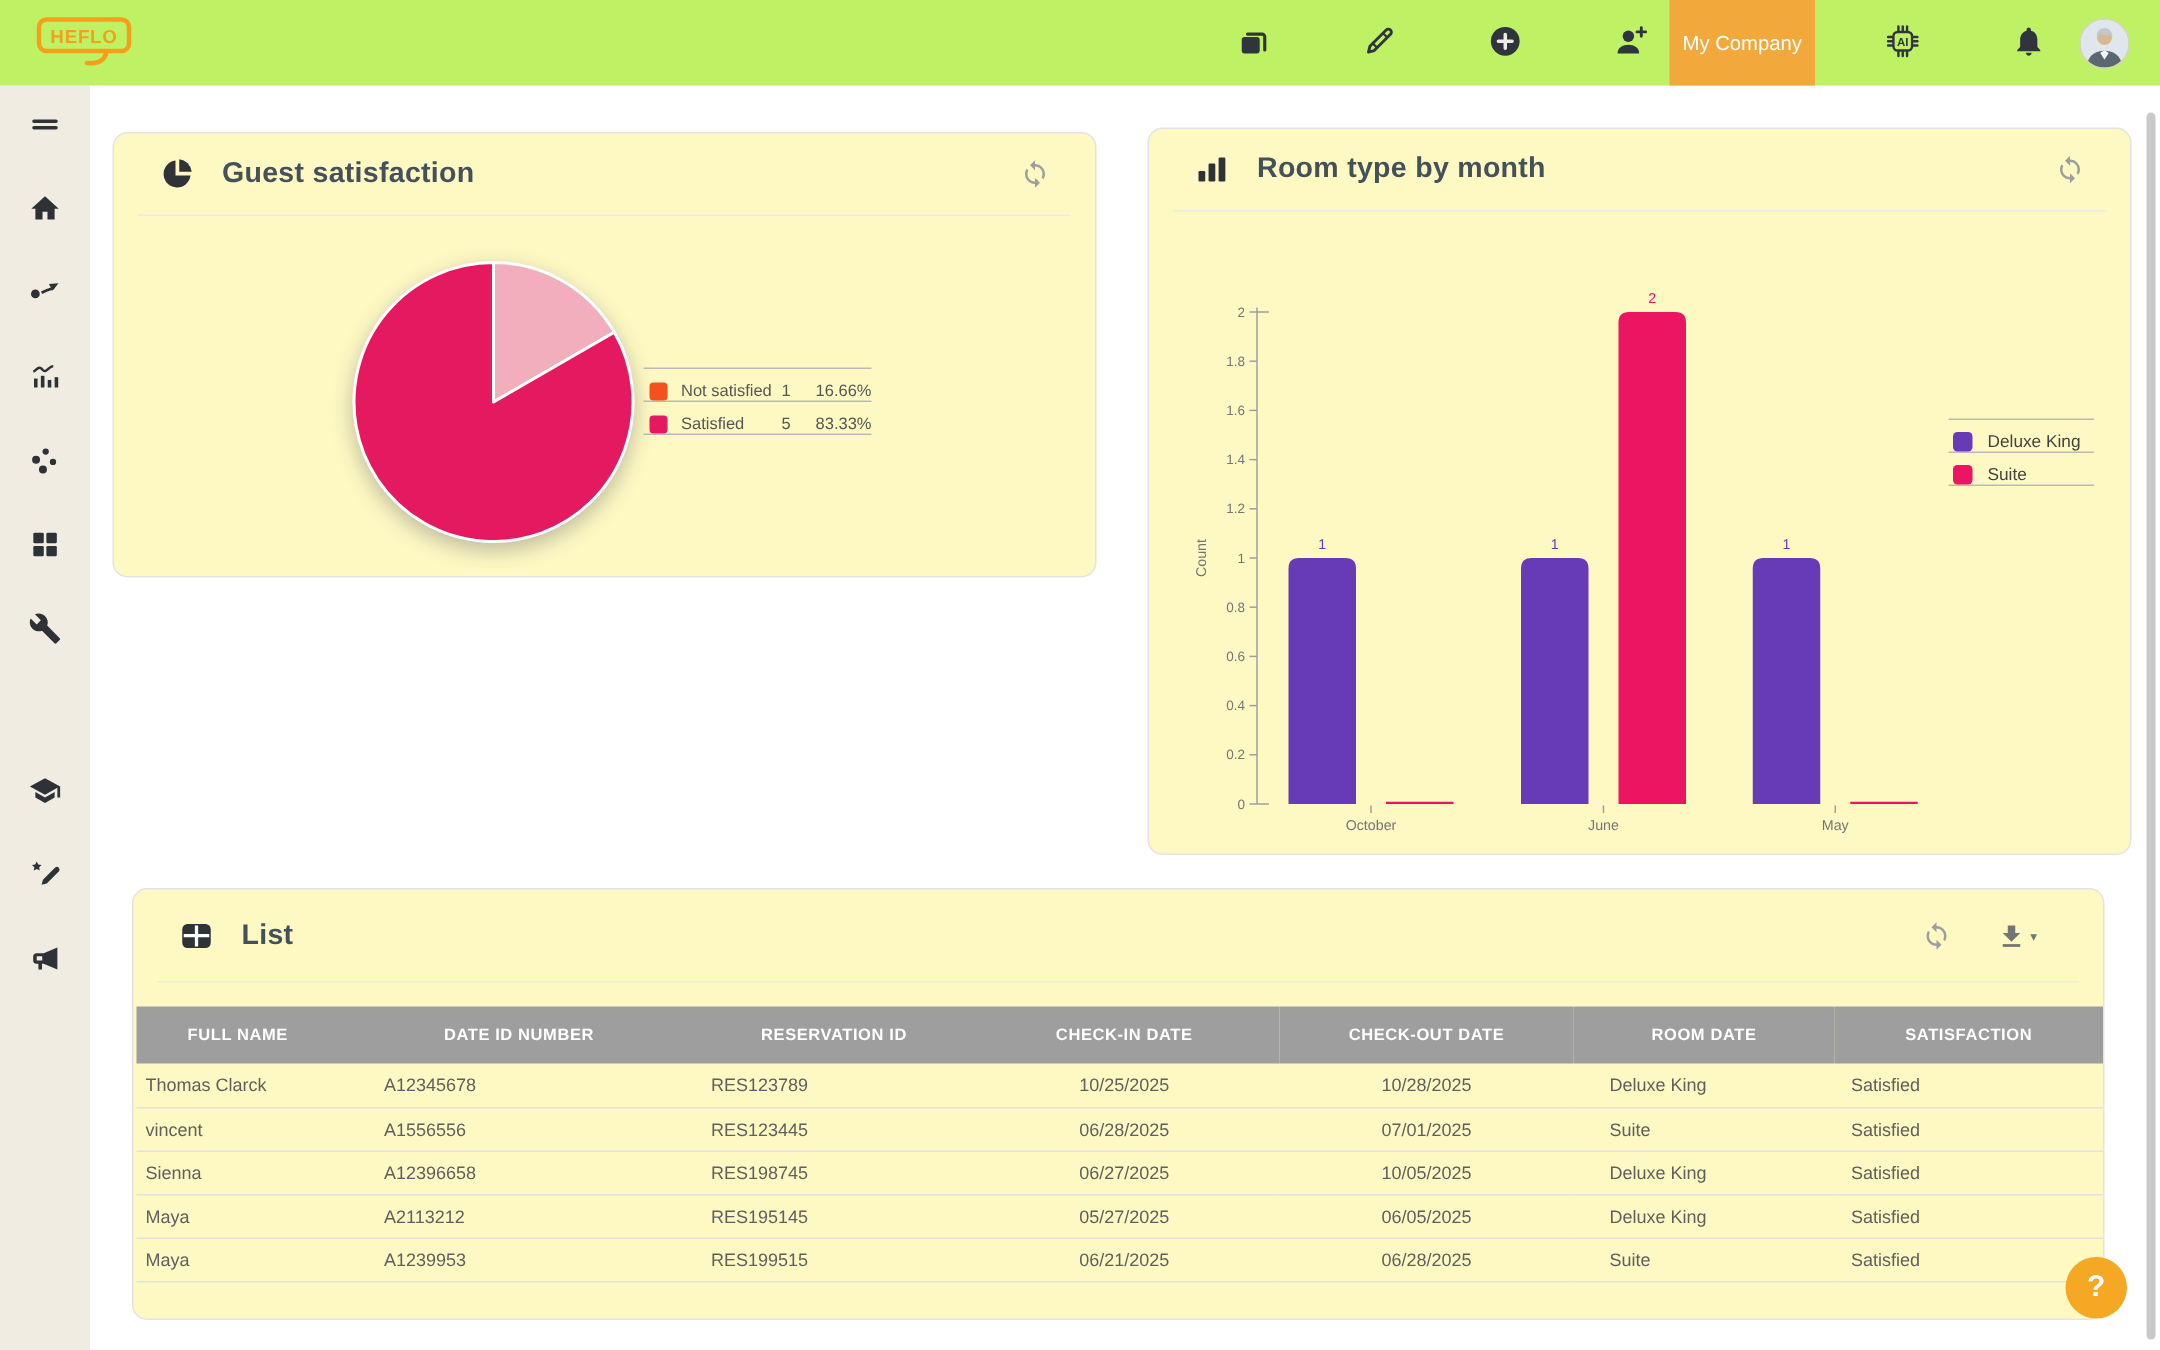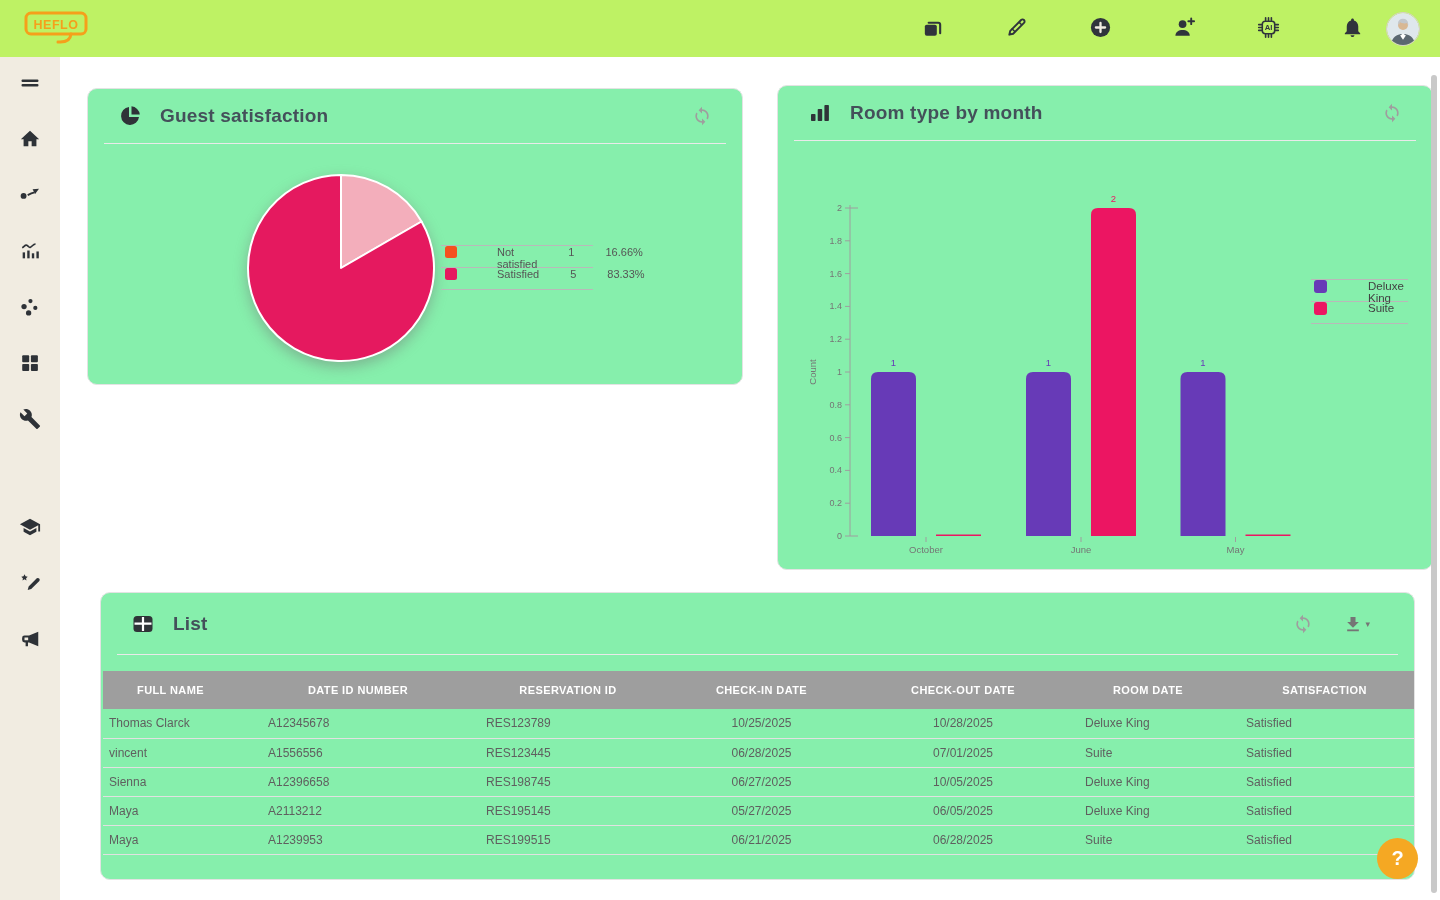--- a/index.html
+++ b/index.html
@@ -20,43 +20,43 @@
     margin:0 20px 0 8px; cursor:pointer; border:1px solid #d7d2c6; }
 
   
   .sidebar { position:absolute; top:57px; left:0; width:60px; height:843px;
     background:#f1ece1; display:flex; flex-direction:column; align-items:stretch; z-index:4; }
   .sb-item { height:56px; display:grid; place-items:center; color:#2e3237; cursor:pointer; }
   .sb-item svg { width:22px; height:22px; }
   .sb-gap { height:52px; }
 
   
-  .card { position:absolute; background:#86efac; border:1px solid #e3e3e3;
-    border-radius:10px;margin-left:12px; }
+  .card { position:absolute; background:#fef9c3; border:1px solid #e3e3e3;
+    border-radius:10px; }
   .card-header { display:flex; align-items:center; height:55px; margin:0 16px;
     border-bottom:1px solid #eaeaea; padding-left:14px; }
   .card-header .glyph { width:24px; height:24px; color:#2f3338; flex:0 0 auto; }
   .card-header .glyph svg { width:24px; height:24px; }
   .card-title { font-size:19px; color:#44505a; margin-left:18px; letter-spacing:.2px; }
   .hdr-actions { margin-left:auto; display:flex; align-items:center; gap:26px; padding-right:14px; }
   .icon-btn { background:none; border:none; color:#9e9e9e; cursor:pointer;
     display:flex; align-items:center; }
   .icon-btn svg { width:20px; height:20px; }
   .caret { font-size:9px; color:#757575; margin-left:2px; }
 
   #card-pie  { left:75px;  top:88px;  width:656px; height:297px; }
   #card-bar  { left:765px; top:85px;  width:656px; height:485px; }
   #card-list { left:88px;  top:592px; width:1315px; height:288px; }
 
   
   #pie-svg { position:absolute; left:140px; top:66px; width:226px; height:226px;
     filter:drop-shadow(0 5px 7px rgba(110,110,110,.45)); }
   .legend { position:absolute; font-size:11px; color:#555; }
   #pie-legend { left:353px; top:156px; width:152px; }
-  .legend-row { display:flex; align-items:flex-start; height:22px; border-top:1px solid #b9b9b9; cursor:pointer;gap:31px; }
+  .legend-row { display:flex; align-items:flex-end; height:22px; border-top:1px solid #b9b9b9; cursor:pointer; }
   .legend:after { content:""; display:block; border-top:1px solid #b9b9b9; }
   .sw { width:12px; height:12px; border-radius:2.5px; margin:0 9px 0 4px; flex:0 0 auto; }
   .lg-label { flex:1; }
   .lg-count { width:16px; }
   .lg-pct { width:44px; text-align:right; }
 
   
   #bar-svg { position:absolute; left:0; top:58px; width:656px; height:427px; }
   #bar-legend { left:533px; top:193px; width:97px; font-size:11.5px; color:#424242; }
   #bar-legend .sw { width:13px; height:13px; border-radius:3px; margin:0 10px 0 3px; }
@@ -114,20 +114,21 @@
           </svg></span>
       </button>
       <button class="tb-btn">
         <span><svg viewBox="0 0 24 24">
             <circle cx="10" cy="8.5" r="4" fill="currentColor"></circle>
             <path d="M2.5 20.5c0-4 3.5-6 7.5-6s7.5 2 7.5 6z" fill="currentColor"></path>
             <path d="M19 2.5v6M16 5.5h6" stroke="currentColor" stroke-width="2" stroke-linecap="round"></path>
           </svg></span>
       </button>
     </div>
+  <button class="company-btn">My Company</button>
   <div id="tb-right-icons" style="display:flex">
       <button class="tb-btn">
         <span><svg viewBox="0 0 24 24">
             <g stroke="currentColor" stroke-width="1.7" stroke-linecap="round">
               <rect x="5.5" y="5.5" width="13" height="13" rx="3" fill="none"></rect>
               <path d="M9 1.8v2.7M12 1.8v2.7M15 1.8v2.7M9 19.5v2.7M12 19.5v2.7M15 19.5v2.7M1.8 9h2.7M1.8 12h2.7M1.8 15h2.7M19.5 9h2.7M19.5 12h2.7M19.5 15h2.7"></path>
             </g>
             <text x="12" y="15" text-anchor="middle" font-size="8" font-weight="bold" fill="currentColor">AI</text>
           </svg></span>
       </button>

